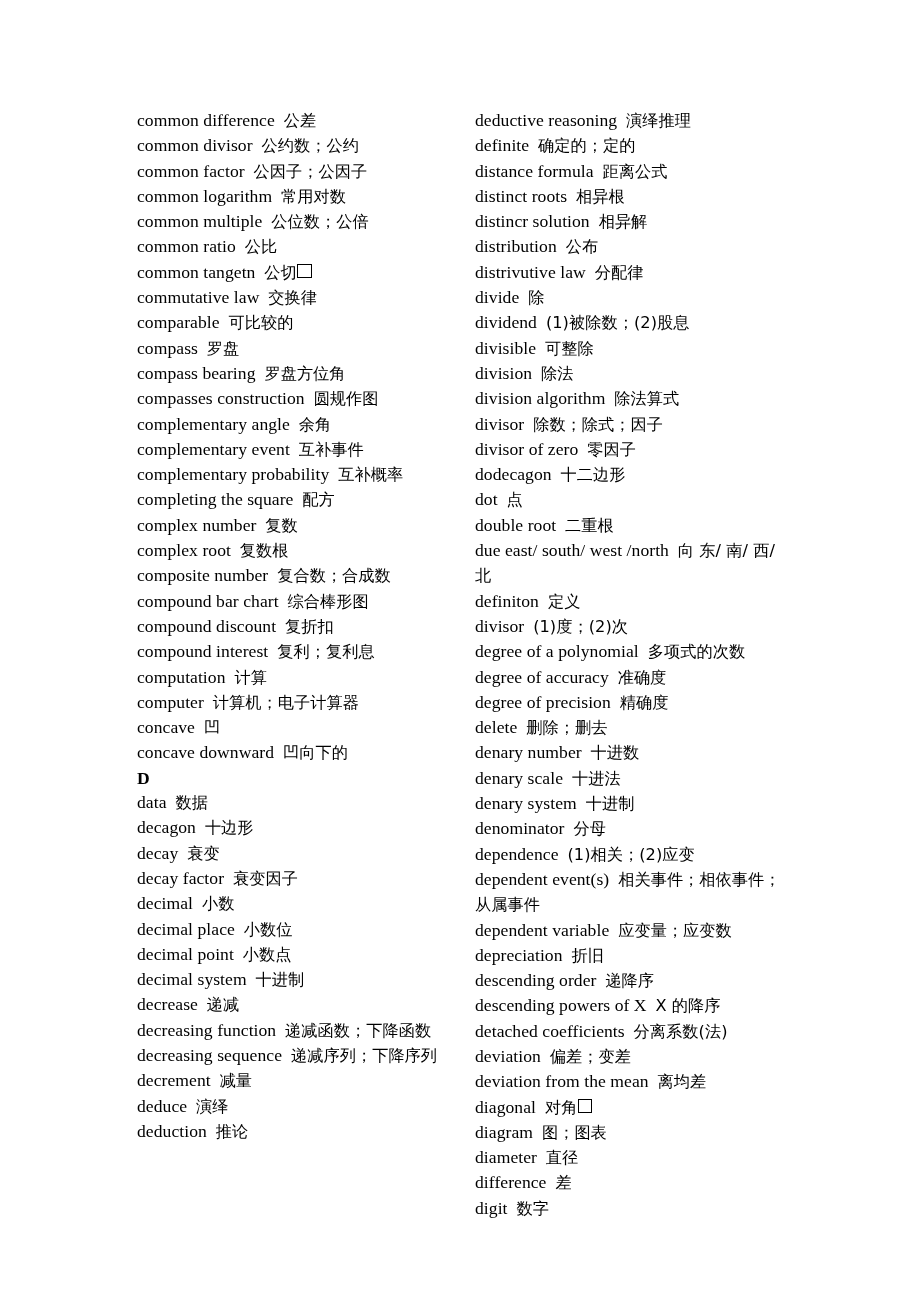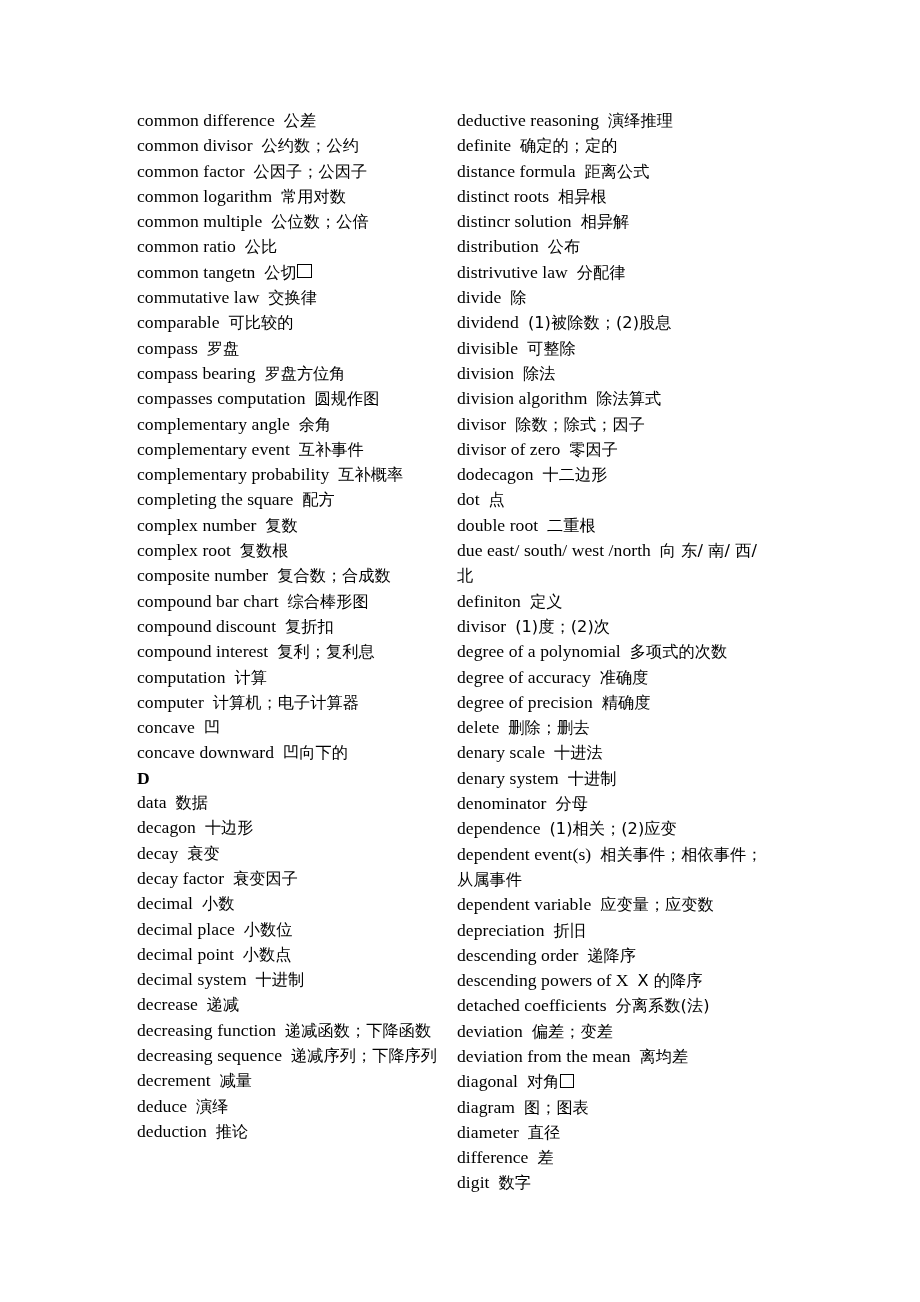--- a/index.html
+++ b/index.html
@@ -29,21 +29,21 @@
     width: 700px;
     display: flex;
     flex-direction: row;
     align-items: flex-start;
   }
   .column {
     width: 320px;
     flex: 0 0 320px;
   }
   .column.right {
-    margin-left: 0;
+    margin-left: 18px;
   }
   .entry {
     font-size: 17.6px;
     line-height: 24.3px;
     white-space: normal;
     word-break: normal;
     letter-spacing: 0.05px;
     text-indent: 0;
     margin: 0;
     padding: 0;
@@ -81,21 +81,21 @@
         <div class="entry"><span class="term">common divisor</span>&nbsp; <span class="gloss">公约数；公约</span></div>
         <div class="entry"><span class="term">common factor</span>&nbsp; <span class="gloss">公因子；公因子</span></div>
         <div class="entry"><span class="term">common logarithm</span>&nbsp; <span class="gloss">常用对数</span></div>
         <div class="entry"><span class="term">common multiple</span>&nbsp; <span class="gloss">公位数；公倍</span></div>
         <div class="entry"><span class="term">common ratio</span>&nbsp; <span class="gloss">公比</span></div>
         <div class="entry"><span class="term">common tangetn</span>&nbsp; <span class="gloss">公切</span><span class="tofu"></span></div>
         <div class="entry"><span class="term">commutative law</span>&nbsp; <span class="gloss">交换律</span></div>
         <div class="entry"><span class="term">comparable</span>&nbsp; <span class="gloss">可比较的</span></div>
         <div class="entry"><span class="term">compass</span>&nbsp; <span class="gloss">罗盘</span></div>
         <div class="entry"><span class="term">compass bearing</span>&nbsp; <span class="gloss">罗盘方位角</span></div>
-        <div class="entry"><span class="term">compasses computation</span>&nbsp; <span class="gloss">圆规作图</span></div>
+        <div class="entry"><span class="term">compasses construction</span>&nbsp; <span class="gloss">圆规作图</span></div>
         <div class="entry"><span class="term">complementary angle</span>&nbsp; <span class="gloss">余角</span></div>
         <div class="entry"><span class="term">complementary event</span>&nbsp; <span class="gloss">互补事件</span></div>
         <div class="entry"><span class="term">complementary probability</span>&nbsp; <span class="gloss">互补概率</span></div>
         <div class="entry"><span class="term">completing the square</span>&nbsp; <span class="gloss">配方</span></div>
         <div class="entry"><span class="term">complex number</span>&nbsp; <span class="gloss">复数</span></div>
         <div class="entry"><span class="term">complex root</span>&nbsp; <span class="gloss">复数根</span></div>
         <div class="entry"><span class="term">composite number</span>&nbsp; <span class="gloss">复合数；合成数</span></div>
         <div class="entry"><span class="term">compound bar chart</span>&nbsp; <span class="gloss">综合棒形图</span></div>
         <div class="entry"><span class="term">compound discount</span>&nbsp; <span class="gloss">复折扣</span></div>
         <div class="entry"><span class="term">compound interest</span>&nbsp; <span class="gloss">复利；复利息</span></div>
@@ -137,20 +137,21 @@
         <div class="entry"><span class="term">dodecagon</span>&nbsp; <span class="gloss">十二边形</span></div>
         <div class="entry"><span class="term">dot</span>&nbsp; <span class="gloss">点</span></div>
         <div class="entry"><span class="term">double root</span>&nbsp; <span class="gloss">二重根</span></div>
         <div class="entry"><span class="term">due east/ south/ west /north</span>&nbsp; <span class="gloss">向 东/ 南/ 西/ 北</span></div>
         <div class="entry"><span class="term">definiton</span>&nbsp; <span class="gloss">定义</span></div>
         <div class="entry"><span class="term">divisor</span>&nbsp; <span class="gloss">(1)度；(2)次</span></div>
         <div class="entry"><span class="term">degree of a polynomial</span>&nbsp; <span class="gloss">多项式的次数</span></div>
         <div class="entry"><span class="term">degree of accuracy</span>&nbsp; <span class="gloss">准确度</span></div>
         <div class="entry"><span class="term">degree of precision</span>&nbsp; <span class="gloss">精确度</span></div>
         <div class="entry"><span class="term">delete</span>&nbsp; <span class="gloss">删除；删去</span></div>
+        <div class="entry"><span class="term">denary number</span>&nbsp; <span class="gloss">十进数</span></div>
         <div class="entry"><span class="term">denary scale</span>&nbsp; <span class="gloss">十进法</span></div>
         <div class="entry"><span class="term">denary system</span>&nbsp; <span class="gloss">十进制</span></div>
         <div class="entry"><span class="term">denominator</span>&nbsp; <span class="gloss">分母</span></div>
         <div class="entry"><span class="term">dependence</span>&nbsp; <span class="gloss">(1)相关；(2)应变</span></div>
         <div class="entry"><span class="term">dependent event(s)</span>&nbsp; <span class="gloss">相关事件；相依事件；从属事件</span></div>
         <div class="entry"><span class="term">dependent variable</span>&nbsp; <span class="gloss">应变量；应变数</span></div>
         <div class="entry"><span class="term">depreciation</span>&nbsp; <span class="gloss">折旧</span></div>
         <div class="entry"><span class="term">descending order</span>&nbsp; <span class="gloss">递降序</span></div>
         <div class="entry"><span class="term">descending powers of X</span>&nbsp; <span class="gloss">X 的降序</span></div>
         <div class="entry"><span class="term">detached coefficients</span>&nbsp; <span class="gloss">分离系数(法)</span></div>

